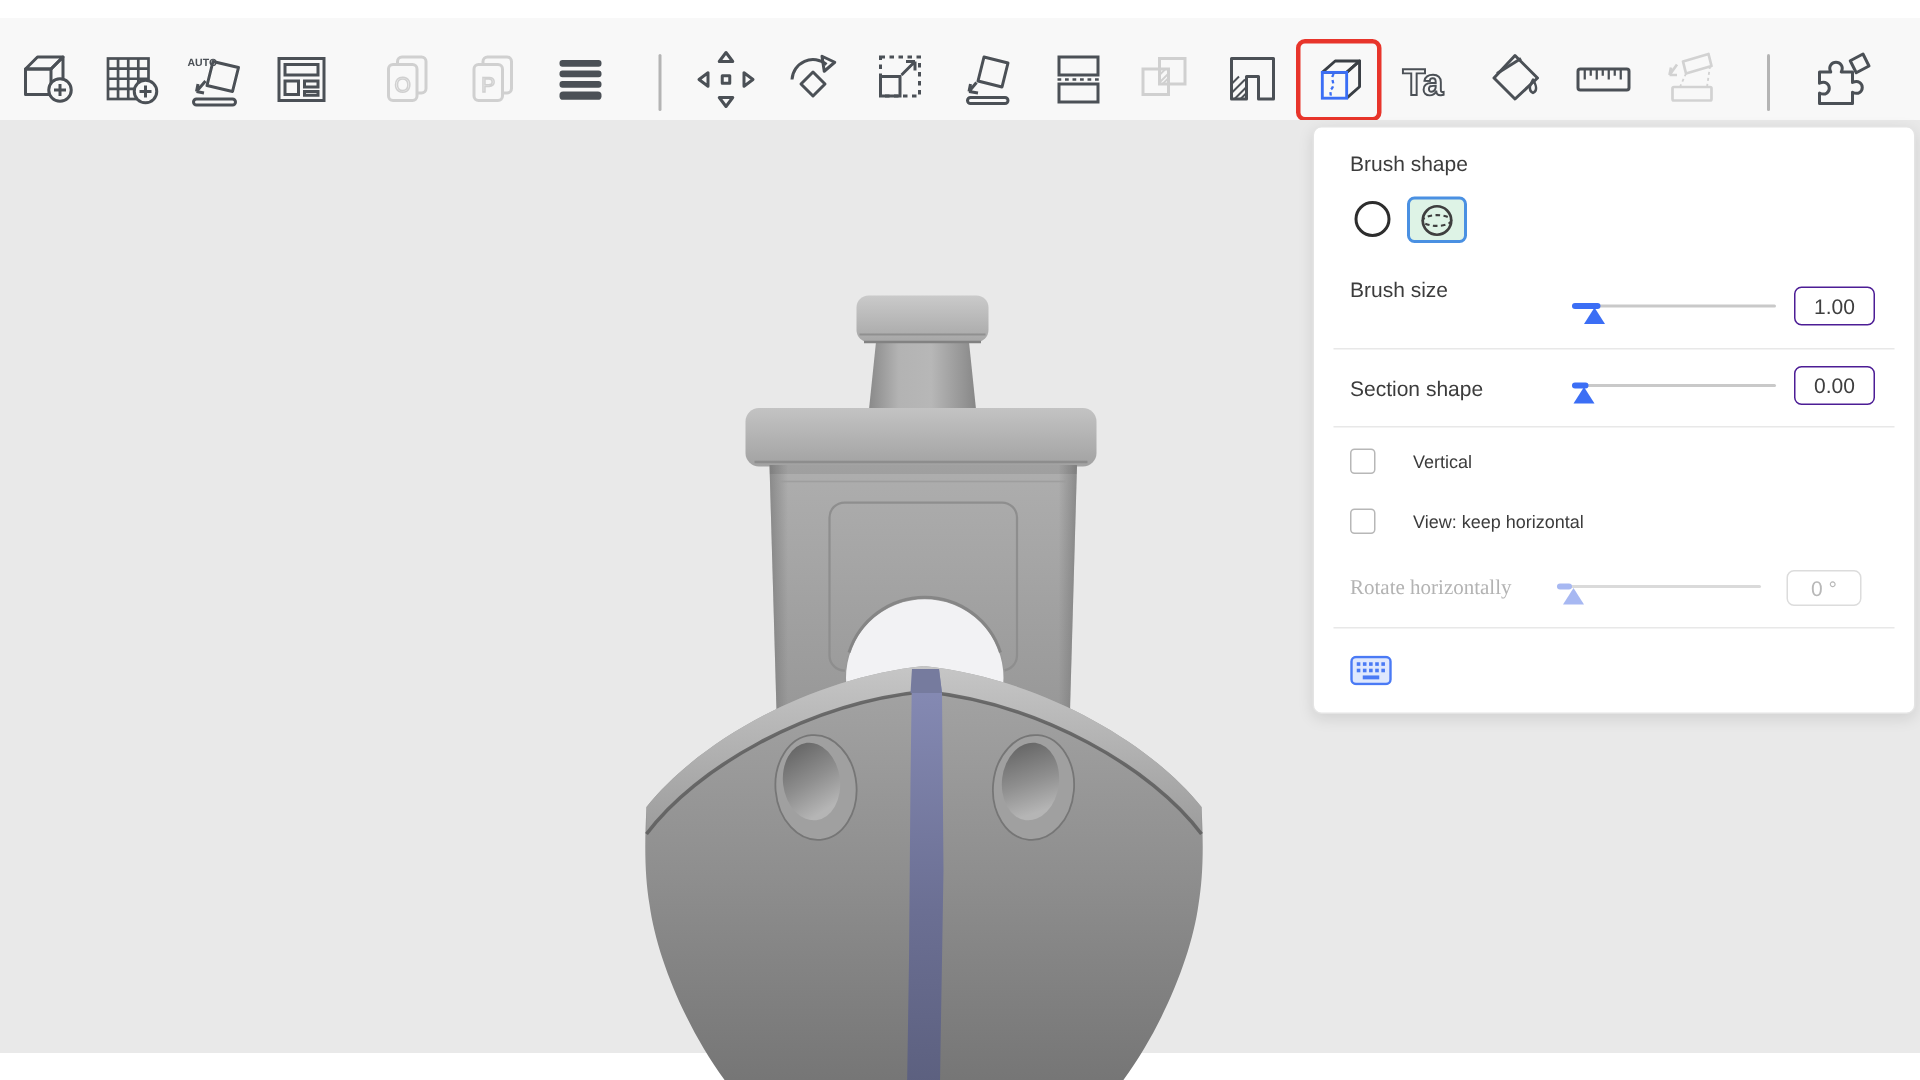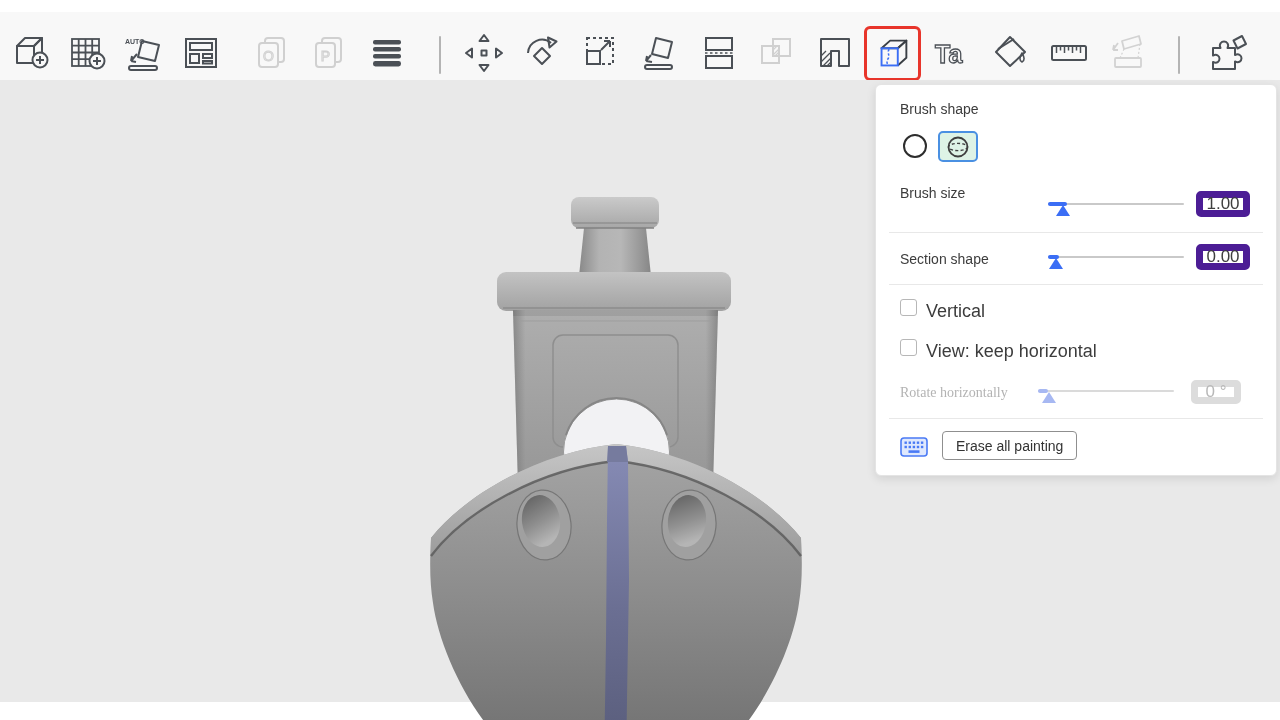--- a/index.html
+++ b/index.html
@@ -27,33 +27,33 @@
   .plabel{position:absolute;left:24px;font-size:14px;color:#3c3c3c;white-space:nowrap;}
   .plabel.dim{color:#b3b3b3;font-family:Liberation Serif, serif;}
   .pdivider{position:absolute;left:13px;width:374px;height:1px;background:#e8e8e8;}
   .shape-circle{position:absolute;left:26px;top:48px;width:26px;height:26px;display:flex;align-items:center;justify-content:center;cursor:pointer;}
   .shape-circle i{display:block;width:20px;height:20px;border:2px solid #2d2d2d;border-radius:50%;}
   .shape-sphere{
     position:absolute;left:62px;top:46px;width:40px;height:31px;border:2px solid #4a90e2;border-radius:5px;
     background:#def3e6;box-sizing:border-box;display:flex;align-items:center;justify-content:center;cursor:pointer;
   }
   .valuebox{
-    position:absolute;width:54px;height:26px;border:7px solid #4c1d95;border-radius:5px;background:#fff;
-    font-size:17px;color:#3f3f3f;display:flex;align-items:center;justify-content:center;box-sizing:border-box;
+    position:absolute;width:54px;height:26px;border:1px solid #4c1d95;border-radius:5px;background:#fff;
+    font-size:14px;color:#3f3f3f;display:flex;align-items:center;justify-content:center;box-sizing:border-box;
   }
   .valuebox.dim{border-color:#dcdcdc;color:#b8b8b8;}
   .slider{position:absolute;width:136px;height:18px;cursor:pointer;}
   .slider .track{position:absolute;left:0;right:0;top:7px;height:2px;background:#c9c9c9;border-radius:1px;}
   .slider .fill{position:absolute;left:0;top:6px;height:4px;background:#3b6ef5;border-radius:2px;}
   .slider .thumb{position:absolute;top:9px;width:0;height:0;border-left:7px solid transparent;border-right:7px solid transparent;border-bottom:11px solid #3b6ef5;}
   .slider.disabled .track{background:#dadada;}
   .slider.disabled .fill{background:#a7b8f2;}
   .slider.disabled .thumb{border-bottom-color:#a7b8f2;}
   .checkbox{position:absolute;left:24px;width:17px;height:17px;border:1.5px solid #b7b7b7;border-radius:3px;background:#fff;box-sizing:border-box;cursor:pointer;}
-  .cblabel{position:absolute;left:50px;font-size:18px;color:#3c3c3c;}
+  .cblabel{position:absolute;left:66px;font-size:12px;color:#3c3c3c;}
   .kbd-icon{position:absolute;left:24px;top:352px;width:28px;height:20px;cursor:pointer;}
   .erase-btn{
     position:absolute;left:66px;top:346px;height:29px;padding:0 13px;border:1px solid #8f8f8f;border-radius:4px;
     background:#fff;font-size:14px;color:#333;display:flex;align-items:center;cursor:pointer;font-family:"Liberation Sans",sans-serif;
   }
 </style>
 </head>
 <body>
 
 <div class="toolbar">
@@ -444,14 +444,13 @@
         <rect x="20.9" y="4.5" width="2.4" height="2.4"></rect>
         <rect x="4.5" y="8.8" width="2.4" height="2.4"></rect>
           <rect x="8.6" y="8.8" width="2.4" height="2.4"></rect>
         <rect x="12.7" y="8.8" width="2.4" height="2.4"></rect>
           <rect x="16.8" y="8.8" width="2.4" height="2.4"></rect>
         <rect x="20.9" y="8.8" width="2.4" height="2.4"></rect>
         <rect x="8.5" y="13.3" width="11" height="2.6"></rect>
       </g>
     </svg>
   </div>
-  <button class="erase-btn">Erase all painting</button>
 </div>
 
 </body></html>

